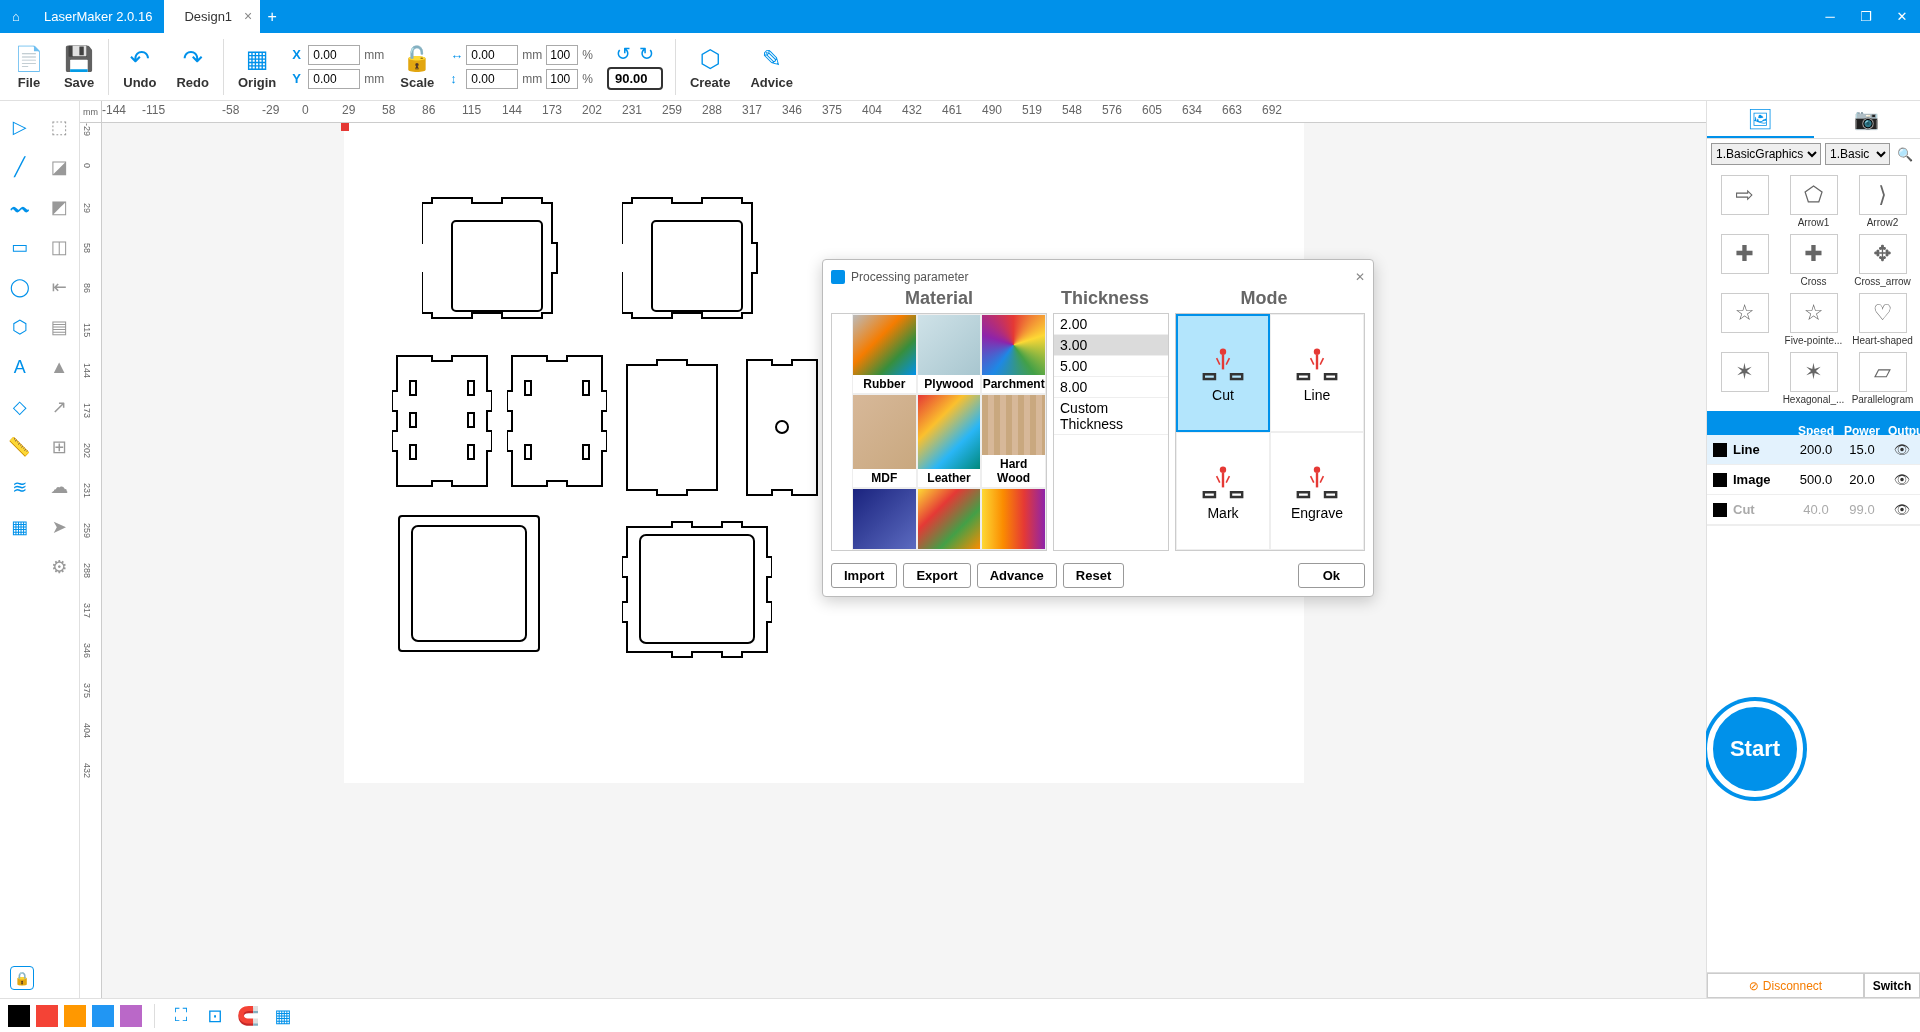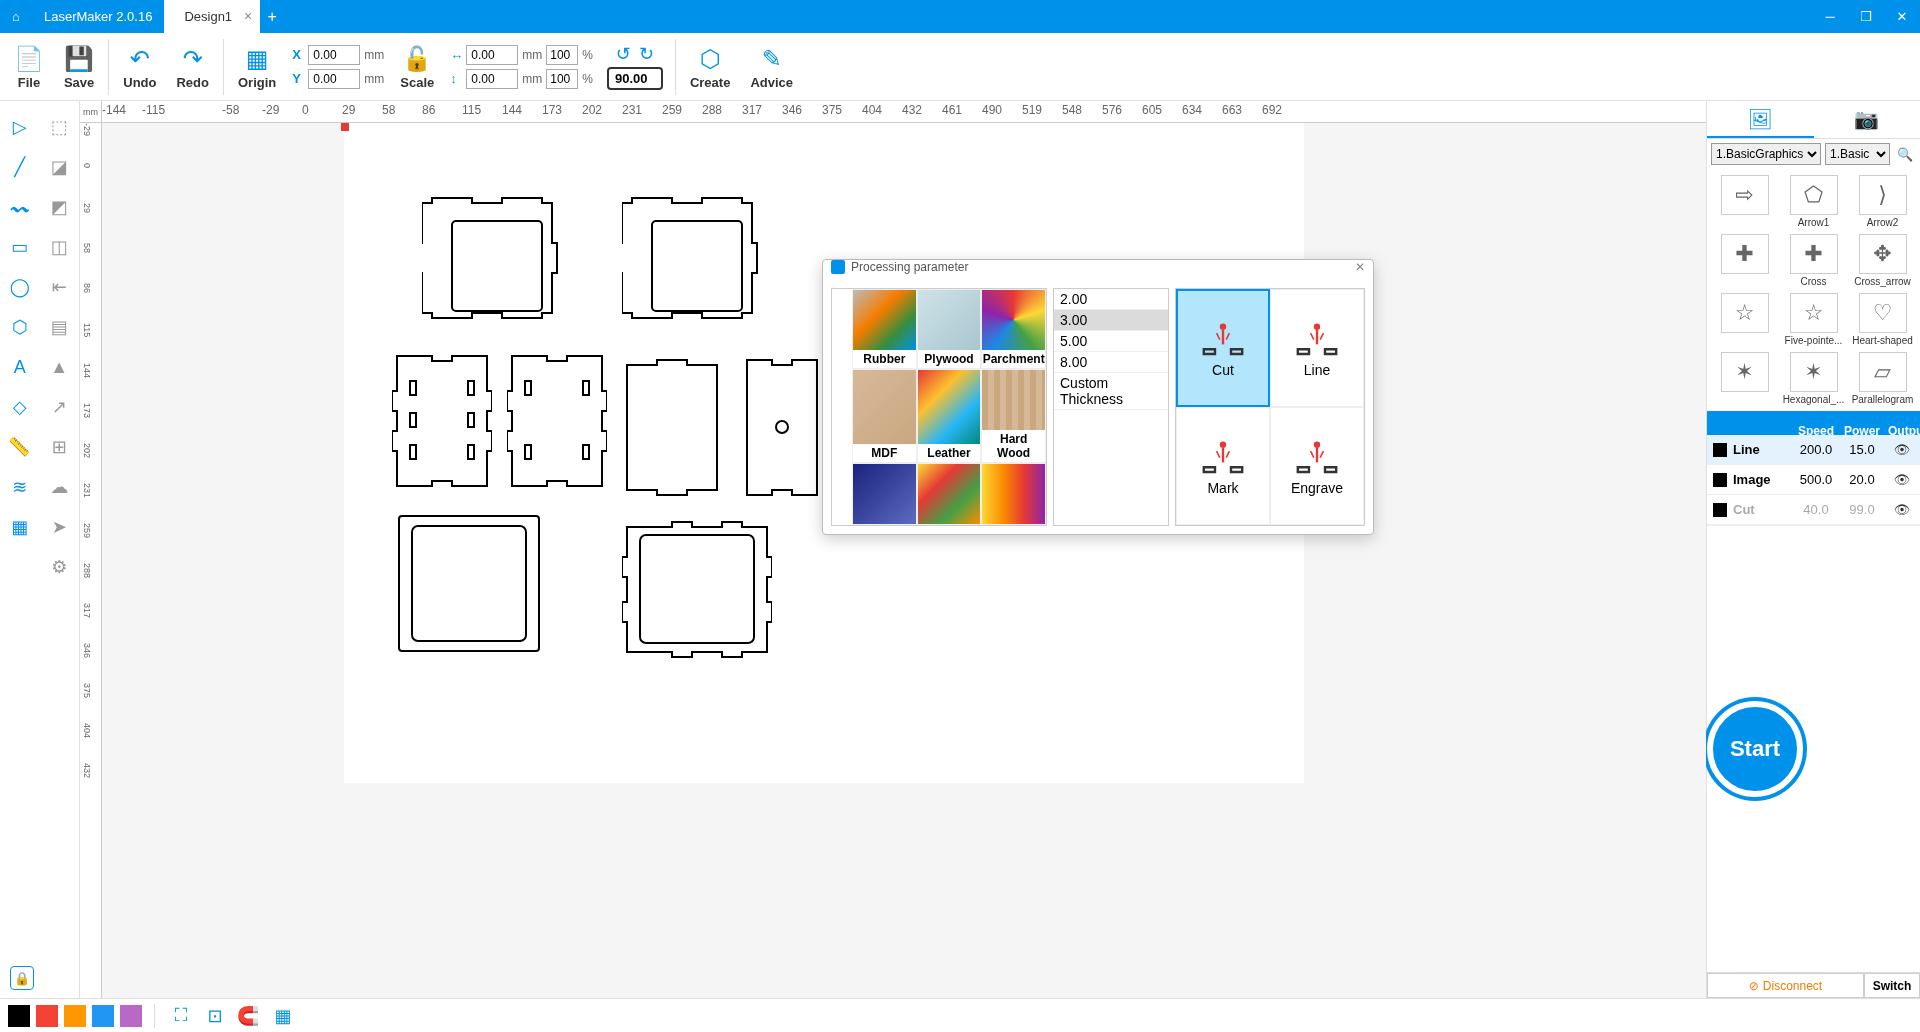--- a/index.html
+++ b/index.html
@@ -84,21 +84,21 @@
 .conn-disc { flex: 1; border: 1px solid #ccc; display: flex; align-items: center; justify-content: center; color: #f57c00; font-size: 12px; gap: 4px; }
 .conn-switch { width: 56px; border: 1px solid #ccc; display: flex; align-items: center; justify-content: center; font-size: 12px; font-weight: bold; }
 
 .bottom-bar { height: 34px; background: #fff; border-top: 1px solid #e0e0e0; display: flex; align-items: center; padding: 0 8px; gap: 6px; }
 .color-sw { width: 22px; height: 22px; }
 .bb-sep { width: 1px; height: 24px; background: #ddd; margin: 0 6px; }
 .bb-ico { width: 28px; height: 28px; display: flex; align-items: center; justify-content: center; color: #0091ea; font-size: 18px; }
 
 
 .dialog { position: absolute; left: 822px; top: 158px; width: 552px; background: #fff; border: 1px solid #bbb; border-radius: 4px; box-shadow: 0 4px 16px rgba(0,0,0,0.2); z-index: 100; }
-.dlg-title { height: 24px; display: flex; align-items: flex-start; padding: 0 8px; font-size: 12px; color: #555; }
+.dlg-title { height: 24px; display: flex; align-items: flex-end; padding: 0 8px; font-size: 12px; color: #555; }
 .dlg-title-icon { width: 14px; height: 14px; background: #0091ea; margin-right: 6px; border-radius: 2px; }
 .dlg-close { margin-left: auto; cursor: pointer; color: #888; }
 .dlg-headers { display: flex; padding: 4px 8px 0; }
 .dlg-h { text-align: center; font-size: 18px; font-weight: bold; color: #666; }
 .dlg-h1 { width: 216px; }
 .dlg-h2 { width: 116px; }
 .dlg-h3 { flex: 1; }
 .dlg-body { display: flex; padding: 4px 8px 8px; gap: 6px; }
 .mat-grid { width: 216px; border: 1px solid #ccc; display: grid; grid-template-columns: 1fr 1fr 1fr; height: 238px; overflow: hidden; padding-left: 20px; }
 .mat-cell { display: flex; flex-direction: column; align-items: center; border: 0.5px solid #eee; }
@@ -437,20 +437,25 @@
       <div class="conn-switch">Switch</div>
     </div>
   </div>
 
   <div class="dialog">
     <div class="dlg-title">
       <div class="dlg-title-icon"></div>
       <span>Processing parameter</span>
       <span class="dlg-close">✕</span>
     </div>
+    <div class="dlg-headers">
+      <div class="dlg-h dlg-h1">Material</div>
+      <div class="dlg-h dlg-h2">Thickness</div>
+      <div class="dlg-h dlg-h3">Mode</div>
+    </div>
     <div class="dlg-body">
       <div class="mat-grid" id="mat-grid">
           <div class="mat-cell">
             <div class="mat-img" style="background:linear-gradient(135deg,#bbb 0%,#f57c00 40%,#388e3c 70%,#0091ea 100%)"></div>
             <div class="mat-lbl">Rubber</div>
           </div>
           <div class="mat-cell">
             <div class="mat-img" style="background:linear-gradient(135deg,#cfe2e8,#a8c6cf)"></div>
             <div class="mat-lbl">Plywood</div>
           </div>
@@ -523,20 +528,28 @@
               <circle cx="30" cy="10" r="4" fill="#e53935"></circle>
               <line x1="30" y1="14" x2="30" y2="32" stroke="#e53935" stroke-width="3"></line>
               <line x1="22" y1="18" x2="26" y2="26" stroke="#e53935" stroke-width="2"></line>
               <line x1="38" y1="18" x2="34" y2="26" stroke="#e53935" stroke-width="2"></line>
               <path d="M6 38 h14 v6 h-14 z M40 38 h14 v6 h-14 z" fill="none" stroke="#333" stroke-width="3"></path>
             </svg>
             <div class="mode-lbl">Engrave</div>
           </div>
         </div>
     </div>
+    <div class="dlg-buttons">
+      <button class="dlg-btn">Import</button>
+      <button class="dlg-btn">Export</button>
+      <button class="dlg-btn">Advance</button>
+      <button class="dlg-btn">Reset</button>
+      <div class="dlg-spacer"></div>
+      <button class="dlg-btn" style="padding:4px 24px">Ok</button>
+    </div>
   </div>
 
 </div>
 
 <div class="bottom-bar">
   <div id="color-swatches" style="display:flex;gap:6px">
       <div class="color-sw" style="background: rgb(0, 0, 0);"></div>
       <div class="color-sw" style="background: rgb(244, 67, 54);"></div>
       <div class="color-sw" style="background: rgb(255, 152, 0);"></div>
       <div class="color-sw" style="background: rgb(33, 150, 243);"></div>

